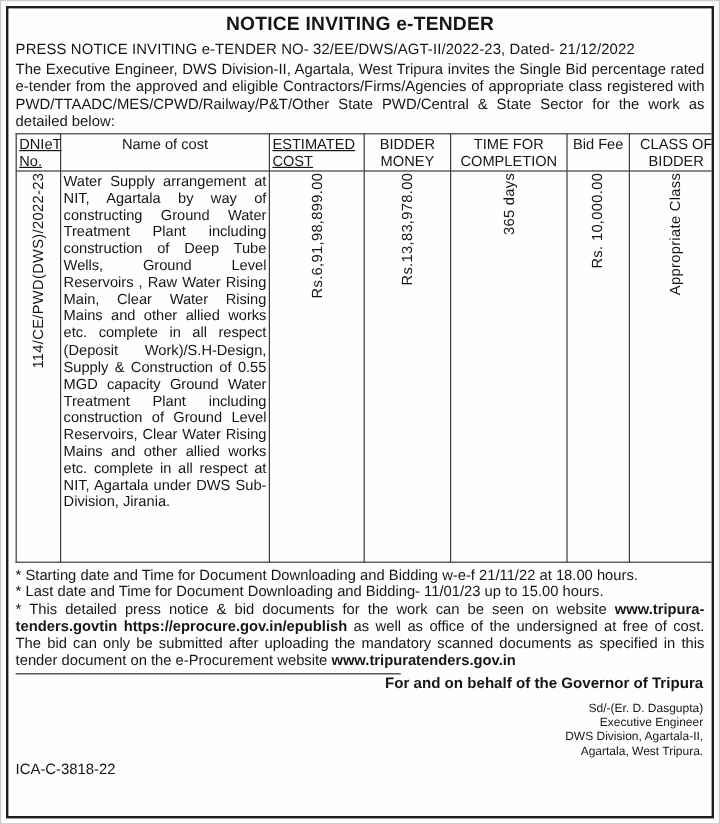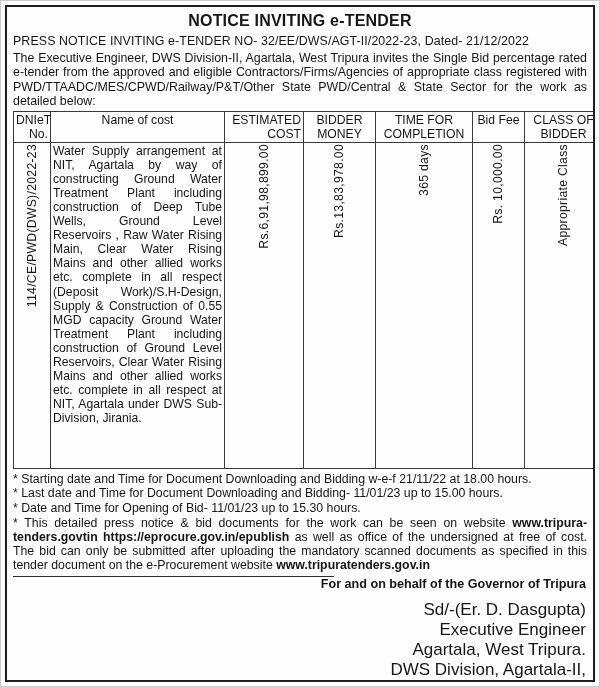--- a/index.html
+++ b/index.html
@@ -44,21 +44,21 @@
     table-layout: fixed;
     margin-top: 1px;
   }
   table.tender th, table.tender td {
     border: 1px solid #3a3a3a;
     font-weight: normal;
     font-size: 12.2px;
     vertical-align: top;
     padding: 1px 2px;
   }
-  th.h-left { text-align: right; padding-left: 3px; }
+  th.h-left { text-align: left; padding-left: 3px; text-decoration: underline; }
   th.h-center { text-align: center; }
   col.c-dniet { width: 37px; }
   col.c-work  { width: 174px; }
   col.c-est   { width: 79px; }
   col.c-earn  { width: 72px; }
   col.c-time  { width: 97px; }
   col.c-fee   { width: 52px; }
   col.c-class { width: 78px; }
   tr.data-row { height: 326px; }
   td.vcell {
@@ -96,21 +96,21 @@
   }
   .behalf {
     text-align: right;
     font-weight: bold;
     font-size: 12.6px;
     margin: 0 1px 0 0;
     line-height: 1.15;
   }
   .sig-block {
     text-align: right;
-    font-size: 17px;
+    font-size: 10px;
     line-height: 1.18;
     margin: 9px 1px 0 0;
   }
   .footer-code {
     font-size: 12.4px;
     margin-top: 1px;
     text-align: left;
   }
 </style>
 </head>
@@ -167,33 +167,32 @@
           <td class="vcell">
             <span class="vtext">Appropriate Class</span>
           </td>
         </tr>
       </tbody>
     </table>
 
     <div class="notes">
       <div class="note">* Starting date and Time for Document Downloading and Bidding w-e-f 21/11/22 at 18.00 hours.</div>
       <div class="note">* Last date and Time for Document Downloading and Bidding- 11/01/23 up to 15.00 hours.</div>
-      <div class="note">* Date and Time for Opening of Bid- 11/01/23 up to 15.30 hours.</div>
       <div class="note note-justify">
         <span>* This detailed press notice &amp; bid documents for the work can be seen on website </span><b>www.tripura-tenders.govtin https://eprocure.gov.in/epublish</b><span>  as well as office of the undersigned at free of cost. The bid can only be submitted after uploading the mandatory scanned documents as specified in this tender document on the e-Procurement website </span><b>www.tripuratenders.gov.in</b>
       </div>
     </div>
 
     <div class="sep-line"></div>
 
     <div class="behalf">For and on behalf of the Governor of Tripura</div>
 
     <div class="sig-block">
       <div>Sd/-(Er. D. Dasgupta)</div>
       <div>Executive Engineer</div>
+      <div>DWS Division, Agartala-II,</div>
       <div>Agartala, West Tripura.</div>
-      <div>DWS Division, Agartala-II,</div>
     </div>
 
     <div class="footer-code">ICA-C-3818-22</div>
 
   </div>
 </div>
 
 </body></html>

